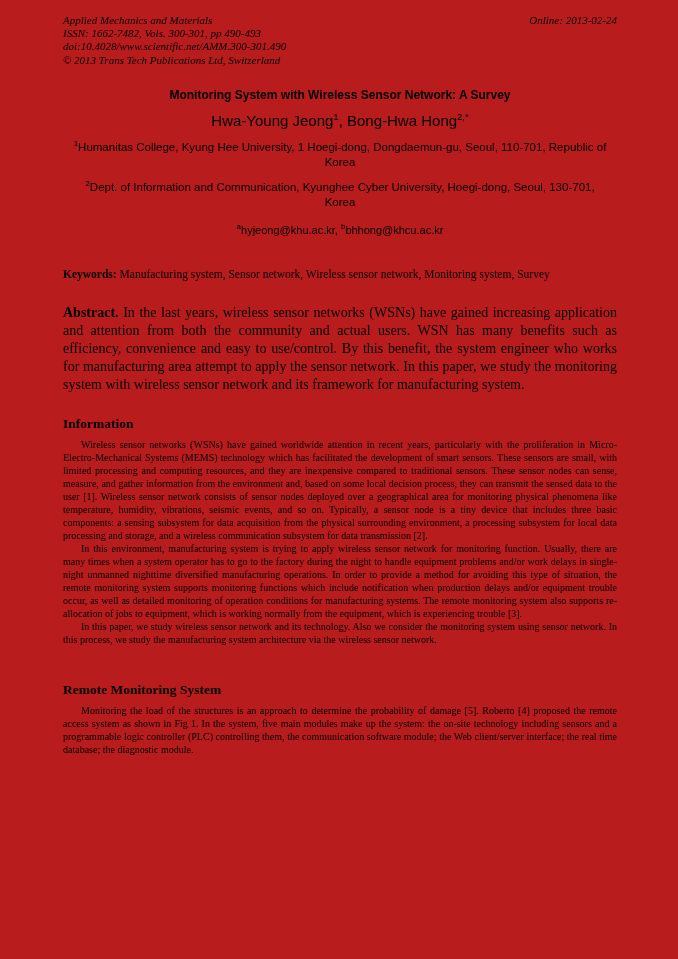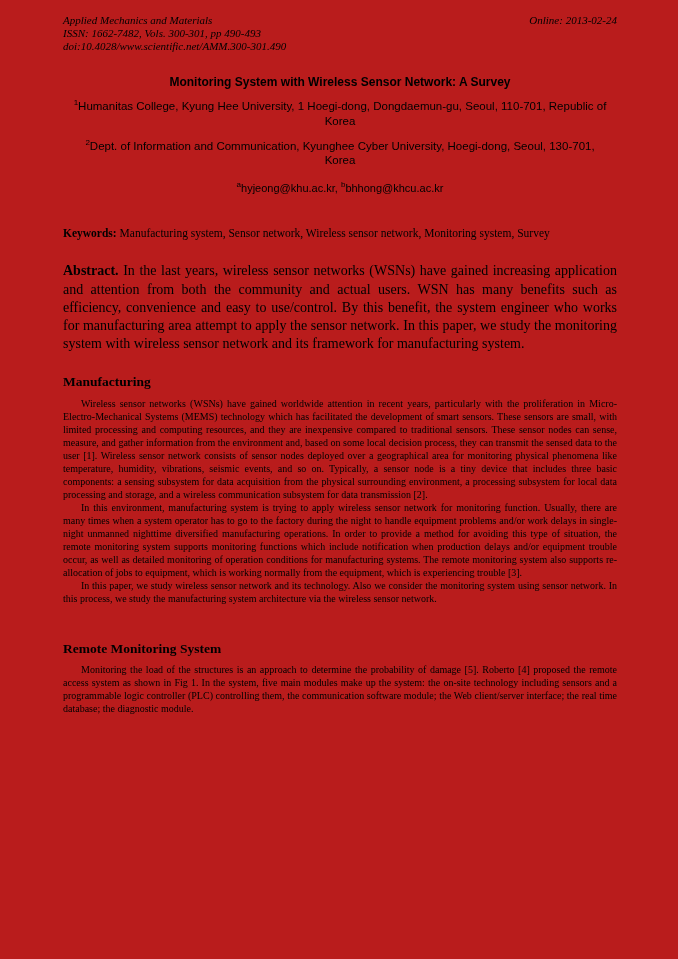--- a/index.html
+++ b/index.html
@@ -89,26 +89,30 @@
 </head>
 <body>
 
 <div class="page">
 
   <div class="pdf-header">
     <div class="meta-lines">
       <div>Applied Mechanics and Materials</div>
       <div>ISSN: 1662-7482, Vols. 300-301, pp 490-493</div>
       <div>doi:10.4028/www.scientific.net/AMM.300-301.490</div>
+      <div>© 2013 Trans Tech Publications Ltd, Switzerland</div>
     </div>
     <div class="online-date">Online: 2013-02-24</div>
   </div>
 
   <h1 class="paper-title">Monitoring System with Wireless Sensor Network: A Survey</h1>
 
+  <div class="authors-line">
+    <span>Hwa-Young Jeong</span><sup>1</sup><span>, </span><span>Bong-Hwa Hong</span><sup>2,*</sup>
+  </div>
 
   <div class="affiliation">
     <sup>1</sup><span>Humanitas College, Kyung Hee University, 1 Hoegi-dong, Dongdaemun-gu, Seoul, 110-701, Republic of Korea</span>
   </div>
 
   <div class="affiliation">
     <sup>2</sup><span>Dept. of Information and Communication, Kyunghee Cyber University, Hoegi-dong, Seoul, 130-701, Korea</span>
   </div>
 
   <div class="emails-line">
@@ -116,21 +120,21 @@
   </div>
 
   <div class="keywords-block">
     <span class="run-in-label">Keywords:</span><span> Manufacturing system, Sensor network, Wireless sensor network, Monitoring system, Survey</span>
   </div>
 
   <div class="abstract-block">
     <span class="run-in-label">Abstract.</span><span> In the last years, wireless sensor networks (WSNs) have gained increasing application and attention from both the community and actual users. WSN has many benefits such as efficiency, convenience and easy to use/control. By this benefit, the system engineer who works for manufacturing area attempt to apply the sensor network. In this paper, we study the monitoring system with wireless sensor network and its framework for manufacturing system.</span>
   </div>
 
-  <h2 class="section-heading">Manufacturing</h2>
+  <h2 class="section-heading">Information</h2>
   <p class="para">Wireless sensor networks (WSNs) have gained worldwide attention in recent years, particularly with the proliferation in Micro-Electro-Mechanical Systems (MEMS) technology which has facilitated the development of smart sensors. These sensors are small, with limited processing and computing resources, and they are inexpensive compared to traditional sensors. These sensor nodes can sense, measure, and gather information from the environment and, based on some local decision process, they can transmit the sensed data to the user [1]. Wireless sensor network consists of sensor nodes deployed over a geographical area for monitoring physical phenomena like temperature, humidity, vibrations, seismic events, and so on. Typically, a sensor node is a tiny device that includes three basic components: a sensing subsystem for data acquisition from the physical surrounding environment, a processing subsystem for local data processing and storage, and a wireless communication subsystem for data transmission [2].</p>
   <p class="para">In this environment, manufacturing system is trying to apply wireless sensor network for monitoring function. Usually, there are many times when a system operator has to go to the factory during the night to handle equipment problems and/or work delays in single-night unmanned nighttime diversified manufacturing operations. In order to provide a method for avoiding this type of situation, the remote monitoring system supports monitoring functions which include notification when production delays and/or equipment trouble occur, as well as detailed monitoring of operation conditions for manufacturing systems. The remote monitoring system also supports re-allocation of jobs to equipment, which is working normally from the equipment, which is experiencing trouble [3].</p>
   <p class="para">In this paper, we study wireless sensor network and its technology. Also we consider the monitoring system using sensor network. In this process, we study the manufacturing system architecture via the wireless sensor network.</p>
 
   <h2 class="section-heading mt-lg">Remote Monitoring System</h2>
   <p class="para">Monitoring the load of the structures is an approach to determine the probability of damage [5]. Roberto [4] proposed the remote access system as shown in Fig 1. In the system, five main modules make up the system: the on-site technology including sensors and a programmable logic controller (PLC) controlling them, the communication software module; the Web client/server interface; the real time database; the diagnostic module.</p>
 
 </div>
 
 </body></html>

